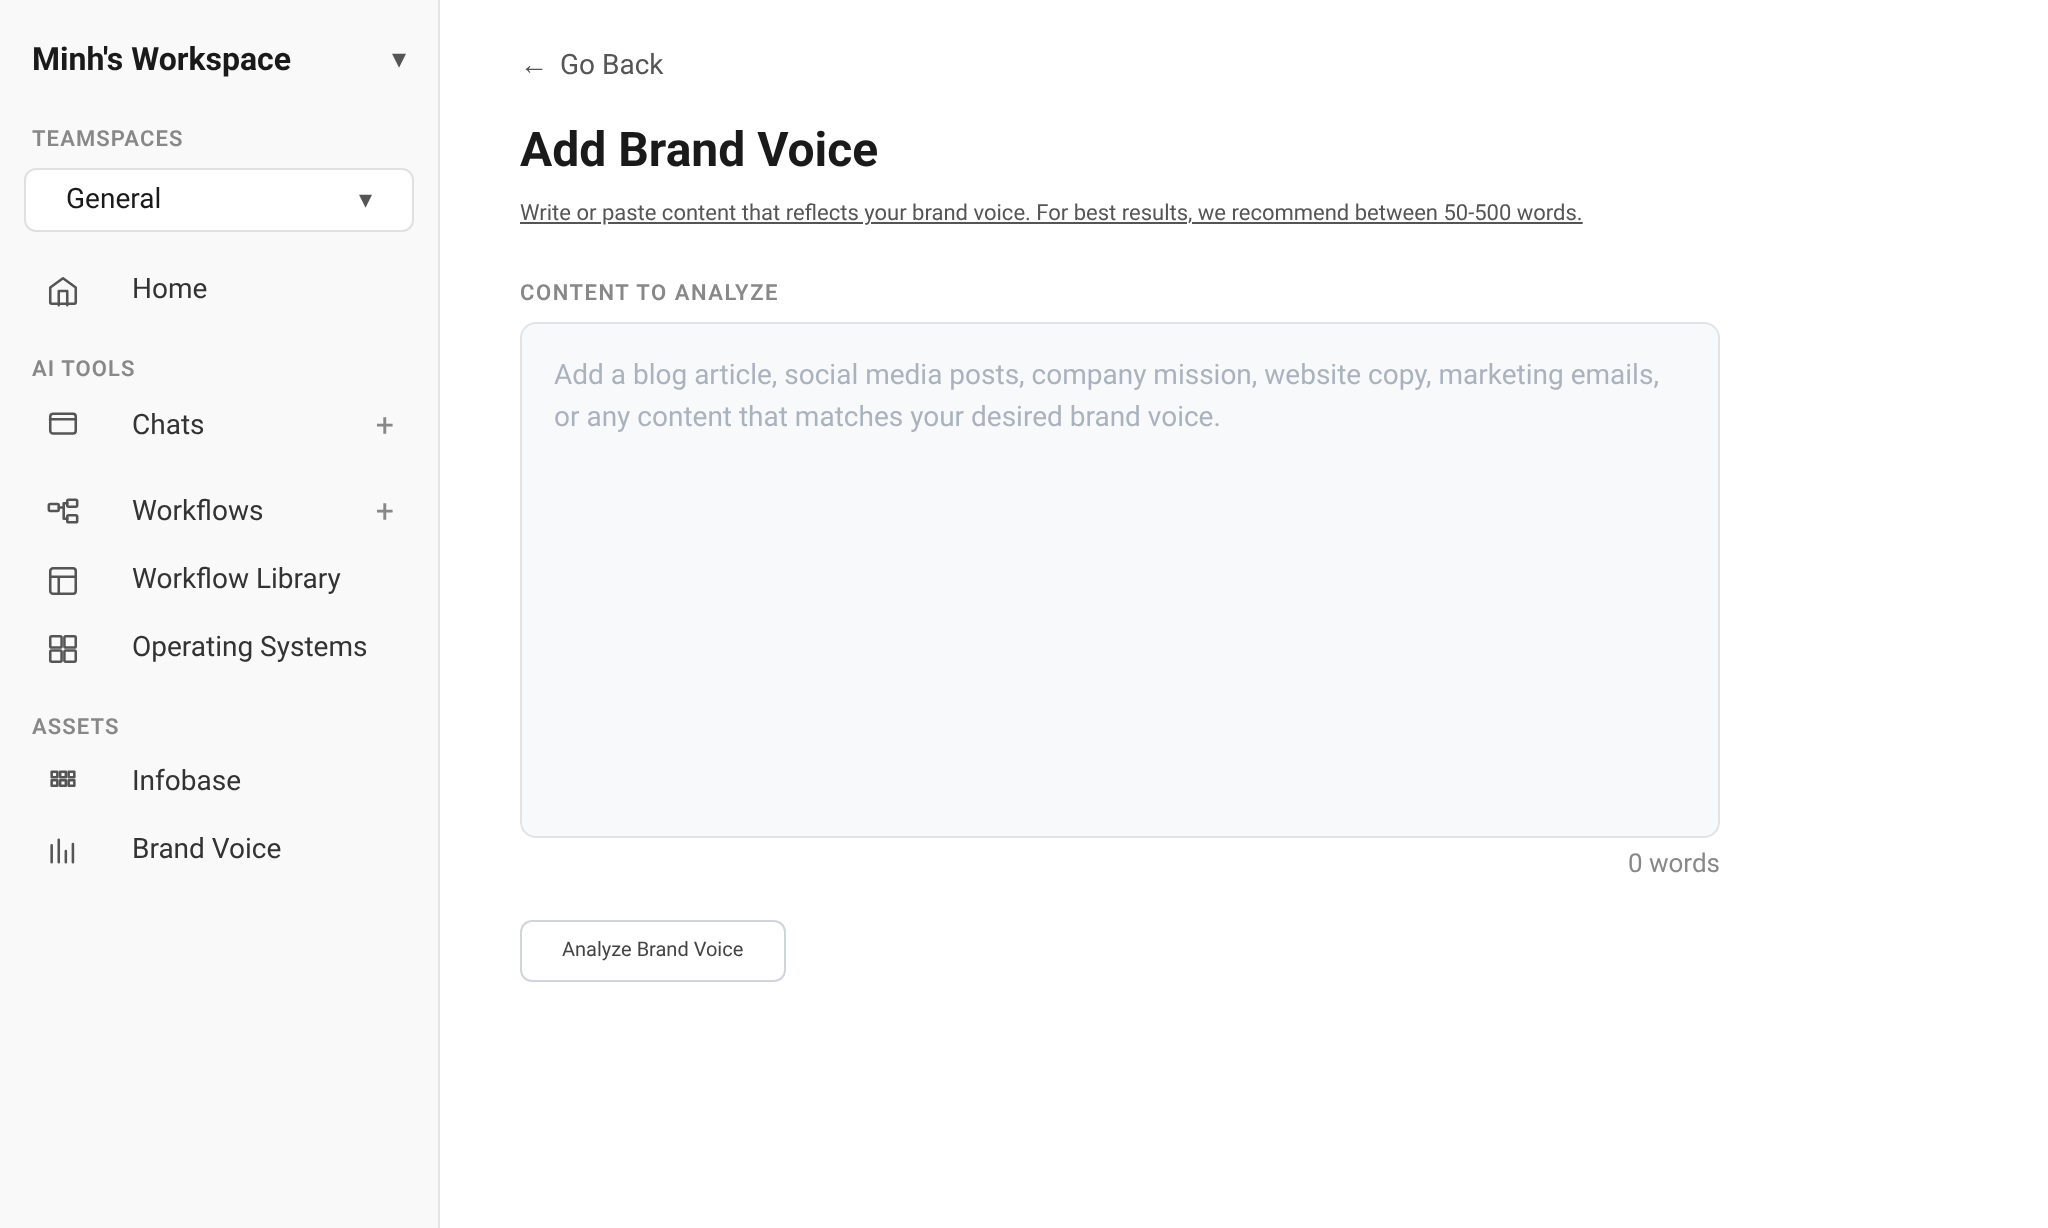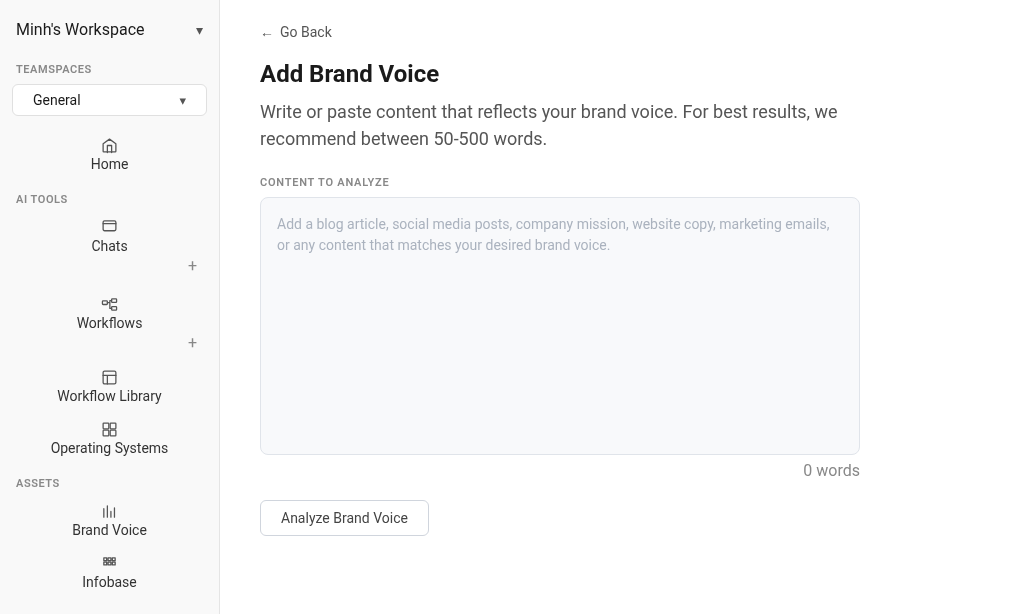--- a/index.html
+++ b/index.html
@@ -33,21 +33,21 @@
     .workspace-header {
       display: flex;
       align-items: center;
       justify-content: space-between;
       padding: 4px 16px 16px 16px;
       cursor: pointer;
     }
 
     .workspace-title {
       font-size: 16px;
-      font-weight: 400;
+      font-weight: 700;
       color: #1a1a1a;
     }
 
     .chevron-icon {
       color: #555;
       font-size: 14px;
     }
 
     .section-label {
       font-size: 11px;
@@ -82,23 +82,22 @@
 
     .nav-item {
       display: flex;
       align-items: center;
       padding: 7px 16px;
       cursor: pointer;
       border-radius: 6px;
       margin: 1px 6px;
       color: #333;
       font-size: 14px;
-      gap: 2px;
+      gap: 26px;
       position: relative;
-      flex-direction: column;
     }
 
     .nav-item .nav-icon {
       width: 18px;
       height: 18px;
       display: flex;
       align-items: center;
       justify-content: center;
       color: #555;
       flex-shrink: 0;
@@ -138,25 +137,26 @@
     }
 
     .page-title {
       font-size: 24px;
       font-weight: 700;
       color: #1a1a1a;
       margin-bottom: 10px;
     }
 
     .page-description {
-      font-size: 18px;
+      font-size: 11px;
       color: #555;
       line-height: 1.5;
       margin-bottom: 24px;
       max-width: 600px;
+      text-decoration: underline;
     }
 
     .content-label {
       font-size: 11px;
       font-weight: 600;
       color: #888;
       text-transform: uppercase;
       letter-spacing: 0.07em;
       margin-bottom: 8px;
     }
@@ -182,32 +182,32 @@
       font-family: inherit;
       line-height: 1.5;
     }
 
     .content-textarea::placeholder {
       color: #aab2be;
     }
 
     .word-count {
       text-align: right;
-      font-size: 16px;
+      font-size: 13px;
       color: #888;
       max-width: 600px;
       margin-bottom: 20px;
     }
 
     .analyze-button {
       background: #ffffff;
       border: 1px solid #d0d5dd;
       border-radius: 6px;
       padding: 9px 20px;
-      font-size: 14px;
+      font-size: 10px;
       color: #444;
       cursor: pointer;
       font-family: inherit;
     }
 
     
     svg {
       display: block;
     }
   </style>
@@ -290,33 +290,33 @@
     <span class="nav-label">Operating Systems</span>
   </div>
 
   <div class="sidebar-divider"></div>
 
   <div class="section-label">Assets</div>
 
   <div class="nav-item">
     <span class="nav-icon">
       <svg width="17" height="17" viewBox="0 0 24 24" fill="none" stroke="#555" stroke-width="1.8" stroke-linecap="round" stroke-linejoin="round">
+        <path d="M4 4h4v4H4zM10 4h4v4H10zM16 4h4v4H16zM4 10h4v4H4zM10 10h4v4H10zM16 10h4v4H16z"></path>
+      </svg>
+    </span>
+    <span class="nav-label">Infobase</span>
+  </div>
+
+  <div class="nav-item">
+    <span class="nav-icon">
+      <svg width="17" height="17" viewBox="0 0 24 24" fill="none" stroke="#555" stroke-width="1.8" stroke-linecap="round" stroke-linejoin="round">
         <path d="M4 20V8M9 20V4M14 20V12M19 20V7"></path>
       </svg>
     </span>
     <span class="nav-label">Brand Voice</span>
-  </div>
-
-  <div class="nav-item">
-    <span class="nav-icon">
-      <svg width="17" height="17" viewBox="0 0 24 24" fill="none" stroke="#555" stroke-width="1.8" stroke-linecap="round" stroke-linejoin="round">
-        <path d="M4 4h4v4H4zM10 4h4v4H10zM16 4h4v4H16zM4 10h4v4H4zM10 10h4v4H10zM16 10h4v4H16z"></path>
-      </svg>
-    </span>
-    <span class="nav-label">Infobase</span>
   </div>
 
 </aside>
 
 <main class="main-content">
 
   
   <div class="go-back">
     <span>←</span>
     <span>Go Back</span>

